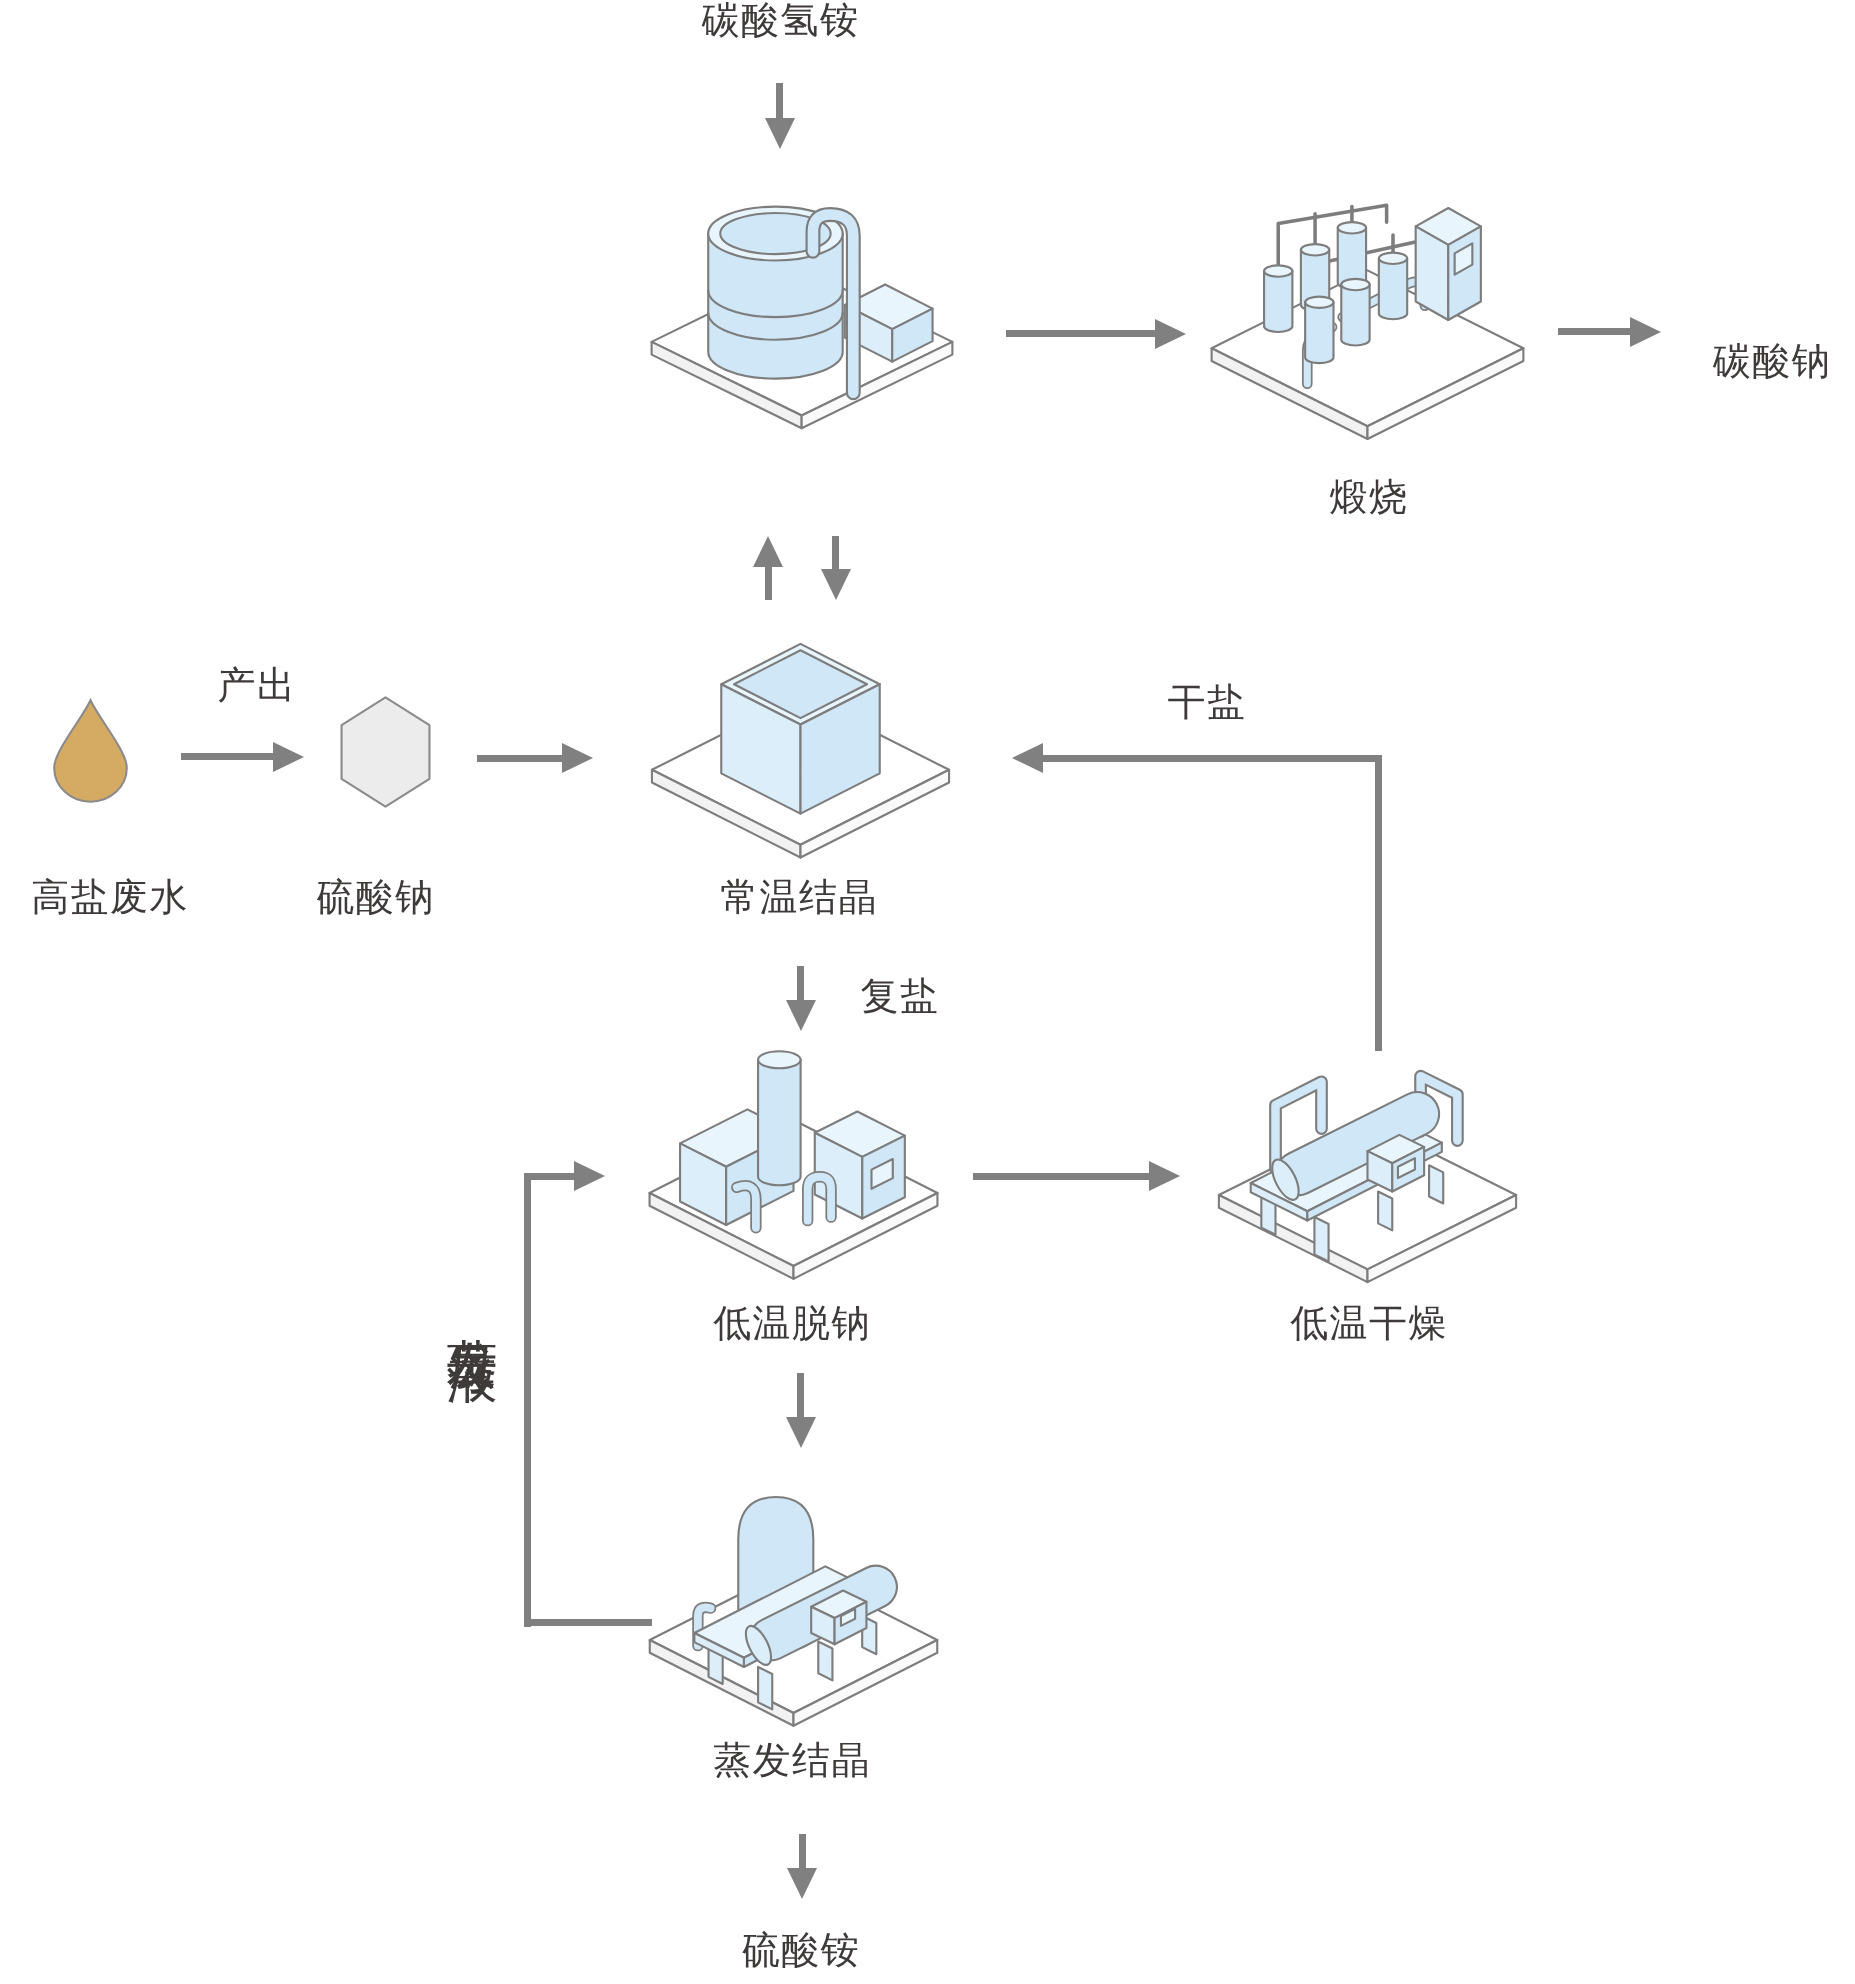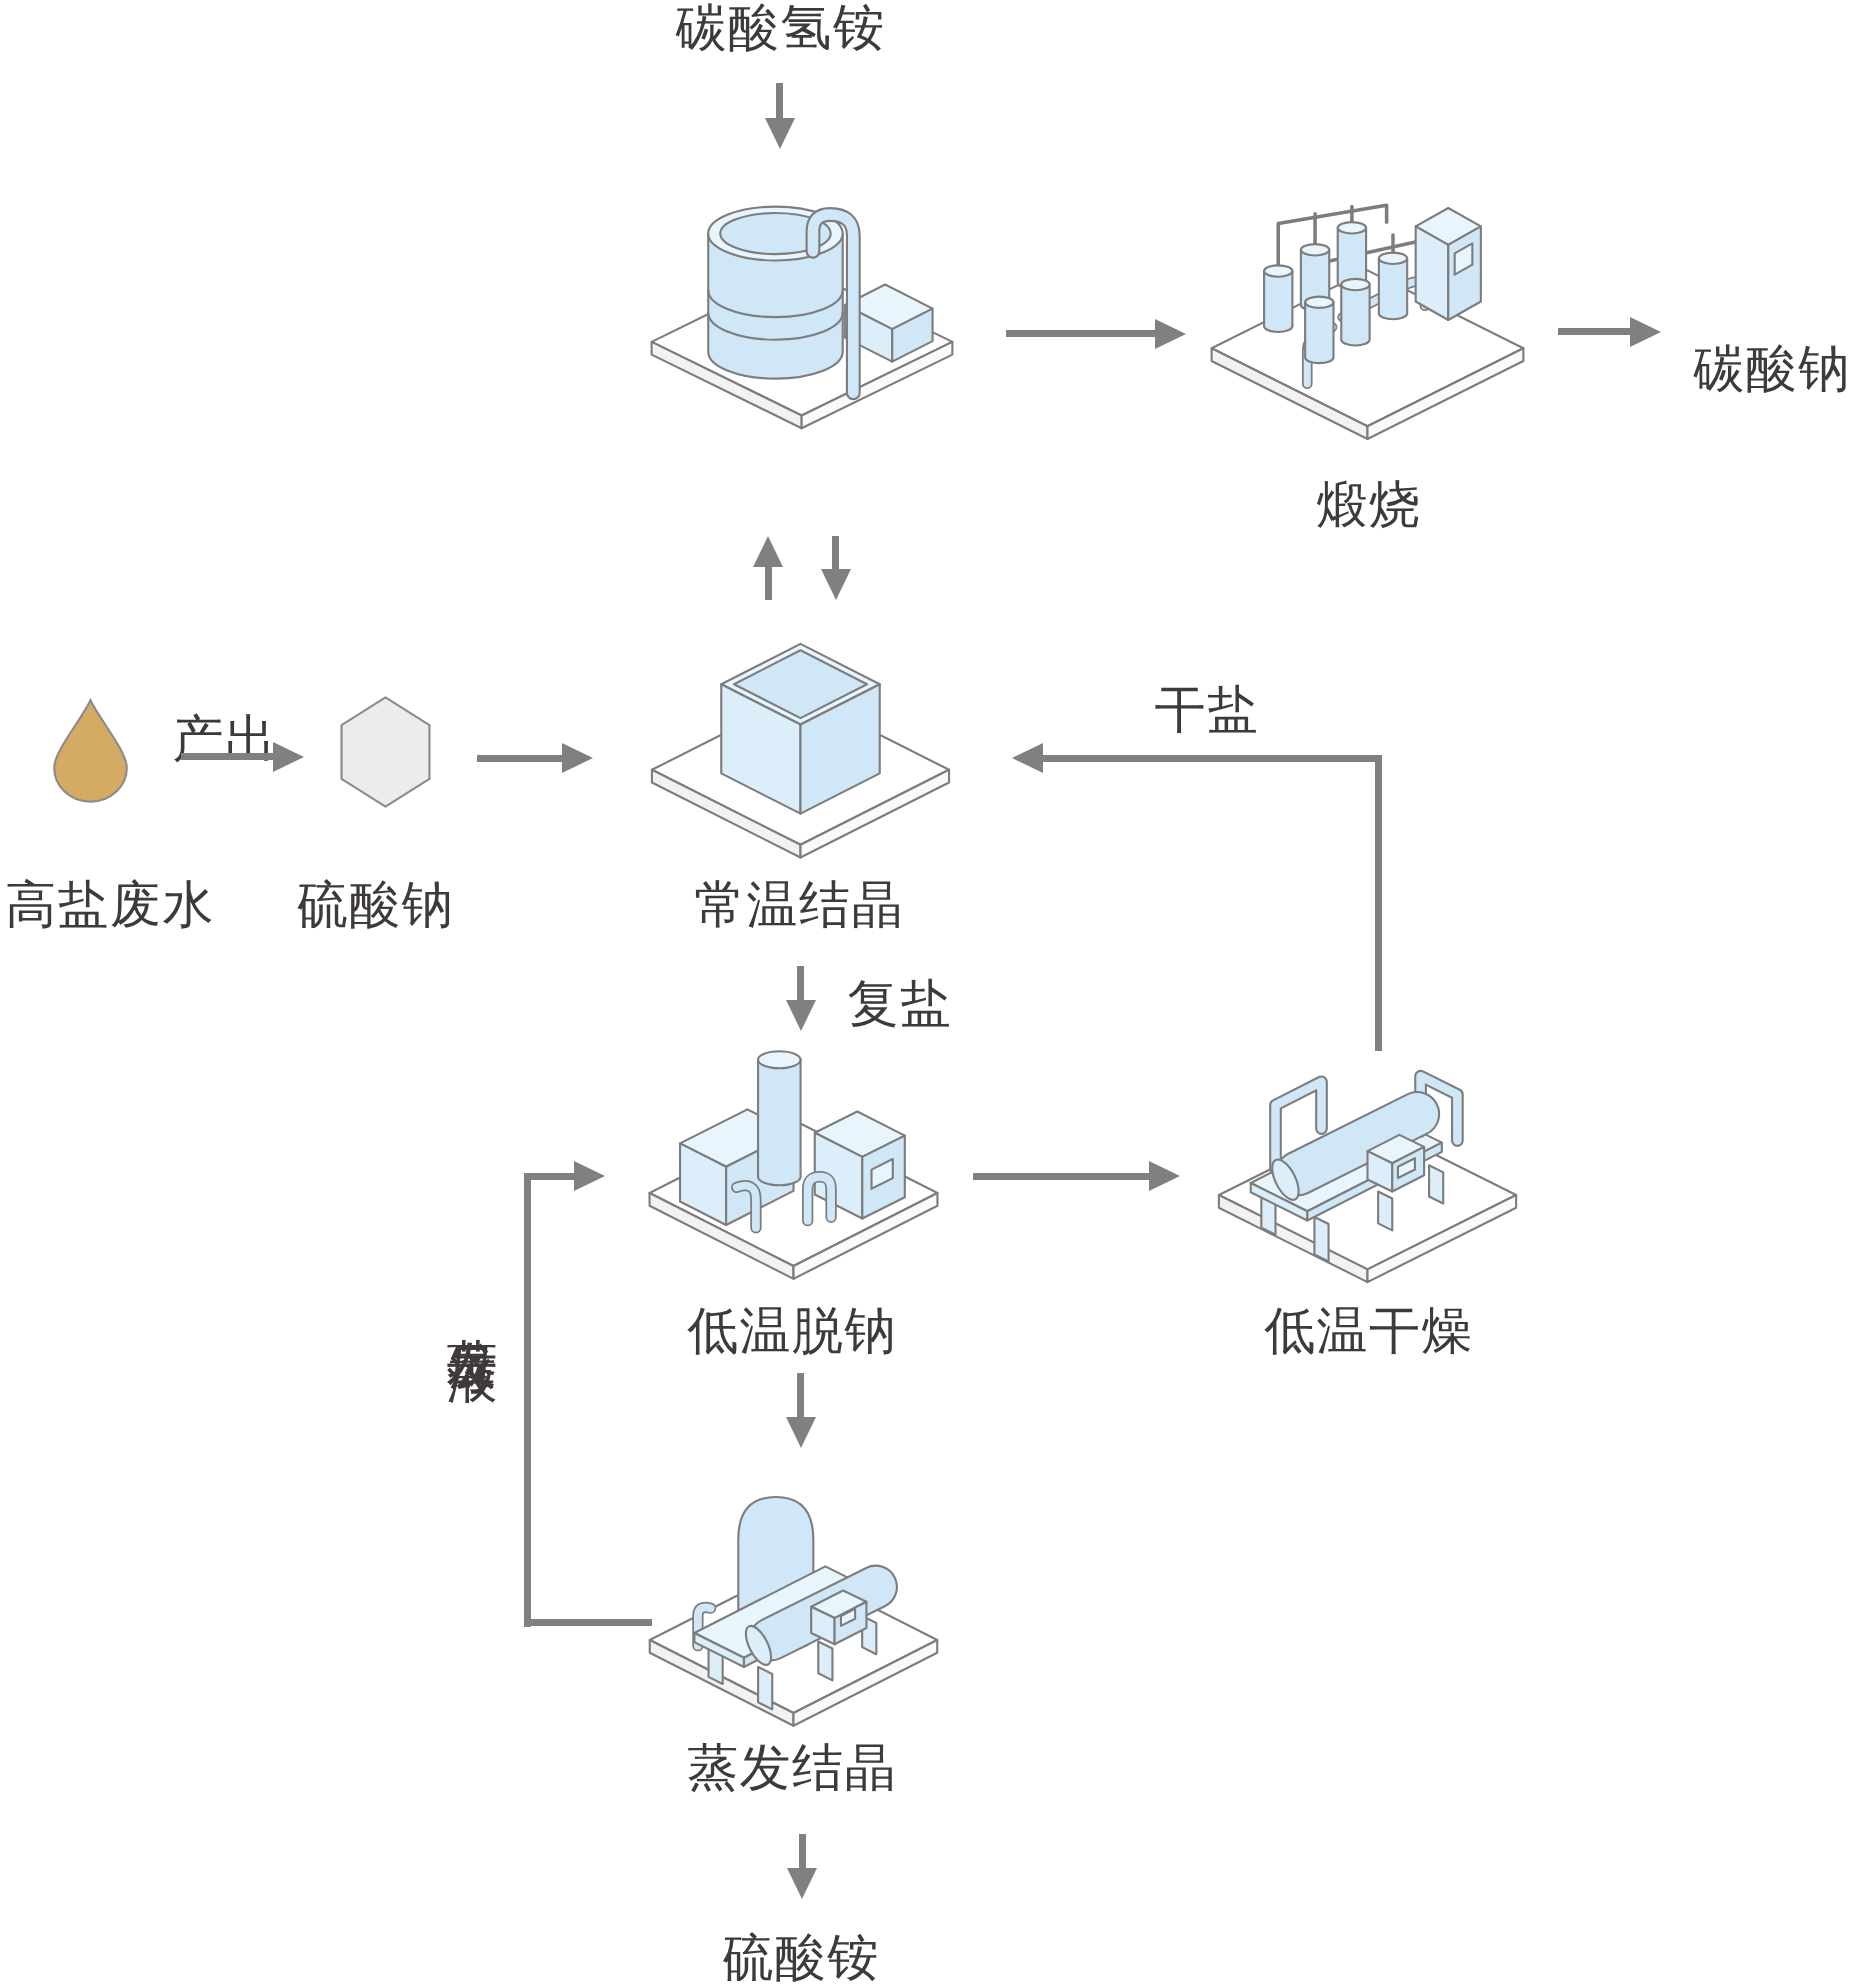--- a/index.html
+++ b/index.html
@@ -1,38 +1,38 @@
 <!DOCTYPE html>
 <html style="font-size:11.3px"><head>
 <meta charset="utf-8">
 <style>
   html,body{margin:0;padding:0;background:#ffffff;}
   #canvas{position:relative;width:1855px;height:1985px;background:#ffffff;overflow:hidden;
           font-family:"DejaVu Sans","Liberation Sans",sans-serif;}
-  .lbl{position:absolute;font-size:51px;color:#3e3a39;text-align:center;white-space:nowrap;line-height:1.1;letter-spacing:1.4px;}
+  .lbl{position:absolute;font-size:38px;color:#3e3a39;text-align:center;white-space:nowrap;line-height:1.1;letter-spacing:1.4px;}
   .lbl-v{position:absolute;font-size:51px;color:#3e3a39;writing-mode:vertical-rl;text-orientation:upright;line-height:1;letter-spacing:4.3px;}
   .hline{position:absolute;height:7px;background:#808080;}
   .vline{position:absolute;width:7px;background:#808080;}
   .ah{position:absolute;width:0;height:0;}
   .ah-right{border-top:15px solid transparent;border-bottom:15px solid transparent;border-left:31px solid #808080;}
   .ah-left{border-top:15px solid transparent;border-bottom:15px solid transparent;border-right:31px solid #808080;}
   .ah-down{border-left:15px solid transparent;border-right:15px solid transparent;border-top:31px solid #808080;}
   .ah-up{border-left:15px solid transparent;border-right:15px solid transparent;border-bottom:31px solid #808080;}
   .icon{position:absolute;}
   svg{display:block;overflow:visible;}
 </style>
 </head>
 <body>
 
 <div id="canvas">
 
   <div class="lbl" style="left:575px;top:0px;width:411px;">碳酸氢铵</div>
   <div class="lbl" style="left:1213px;top:477px;width:312px;">煅烧</div>
   <div class="lbl" style="left:1689px;top:303px;width:166px;margin-top:38px;">碳酸钠</div>
-  <div class="lbl" style="left:154px;top:665px;width:142px;margin-top:46px;">产出</div>
+  <div class="lbl" style="left:186px;top:665px;width:142px;">产出</div>
   <div class="lbl" style="left:0px;top:877px;width:220px;">高盐废水</div>
   <div class="lbl" style="left:262px;top:877px;width:227px;">硫酸钠</div>
   <div class="lbl" style="left:643px;top:877px;width:312px;">常温结晶</div>
   <div class="lbl" style="left:1136px;top:682px;width:142px;">干盐</div>
   <div class="lbl" style="left:829px;top:968px;width:142px;margin-top:8px;">复盐</div>
   <div class="lbl" style="left:1213px;top:1303px;width:312px;">低温干燥</div>
   <div class="lbl" style="left:636px;top:1303px;width:312px;">低温脱钠</div>
   <div class="lbl-v" style="left:447px;top:1297px;height:220px;">蒸发母液</div>
   <div class="lbl" style="left:636px;top:1740px;width:312px;">蒸发结晶</div>
   <div class="lbl" style="left:645px;top:1930px;width:312px;">硫酸铵</div>

